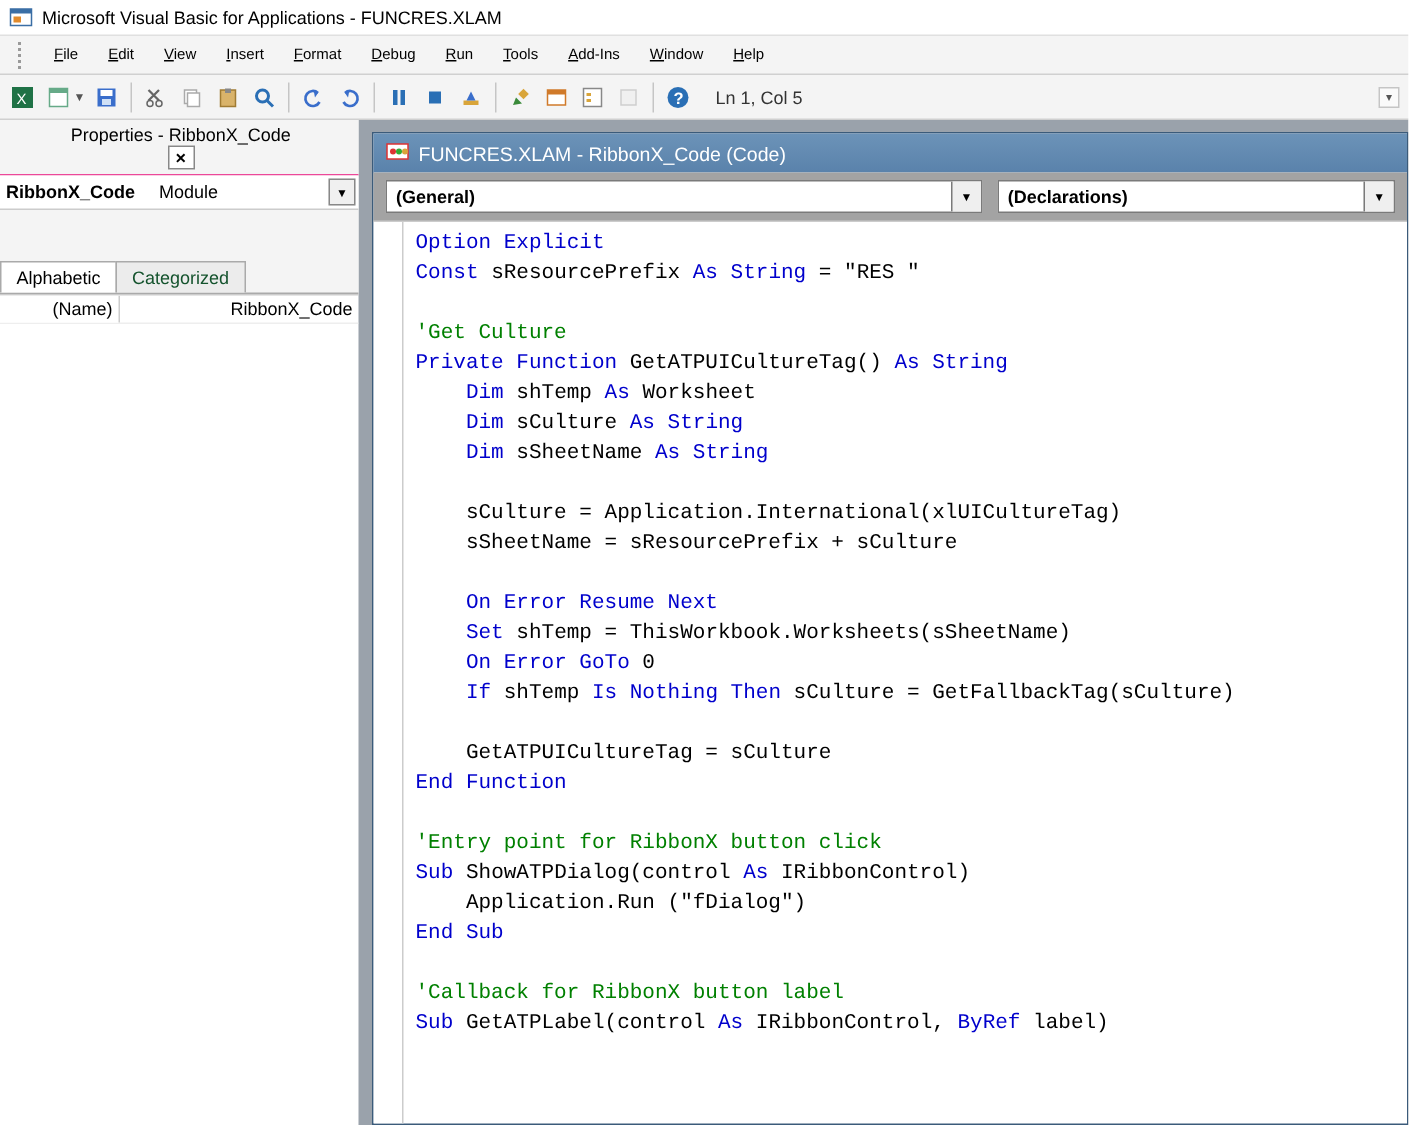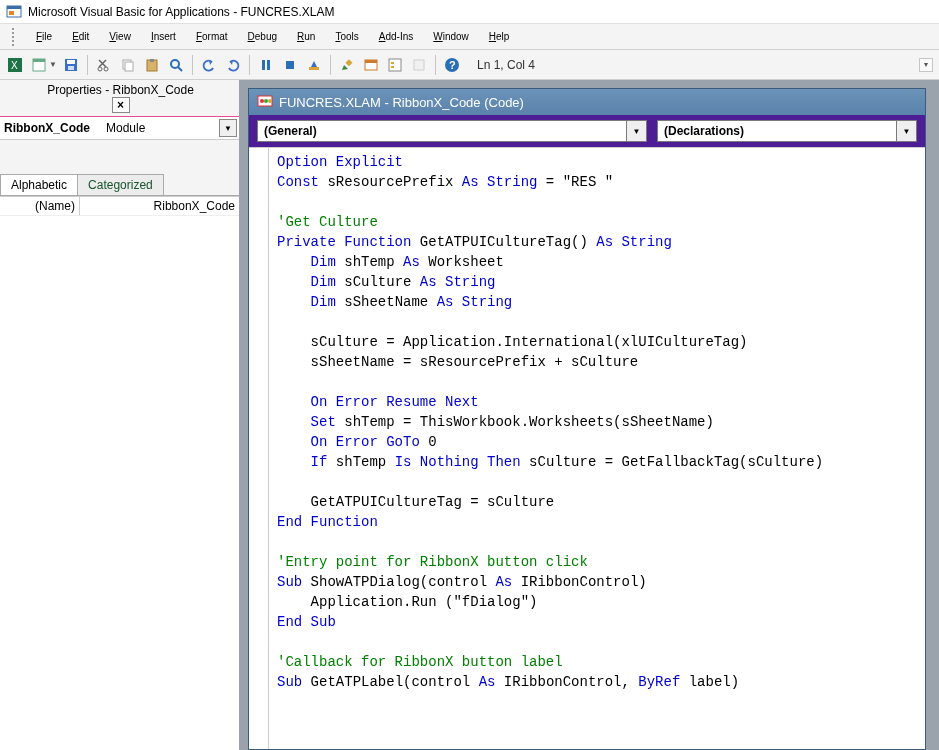--- a/index.html
+++ b/index.html
@@ -164,21 +164,21 @@
     font-size:12px;
     border-bottom:1px solid #eee;
   }
   .props-row .k { width:80px; padding:2px 4px; border-right:1px solid #ccc; background:#fff; }
   .props-row .v { flex:1; padding:2px 4px; }
 
   
   .code-area {
     flex: 1;
     background: #9aa2ab;
-    padding: 8px 13px 0 8px;
+    padding: 8px 0 0 8px;
     overflow:hidden;
     position:relative;
   }
   .code-window {
     background:#fff;
     border:1px solid #3b5b7a;
     width: 100%;
     height: 100%;
     display:flex;
     flex-direction:column;
@@ -190,21 +190,21 @@
     display:flex;
     align-items:center;
     padding: 0 8px;
     gap:6px;
     font-size:13px;
   }
   .code-combos {
     display:flex;
     gap:10px;
     padding:5px 8px;
-    background:#4c1d95;
+    background:#a3a3a3;
     border-bottom:1px solid #ccc;
   }
   .code-combo {
     display:flex;
     align-items:center;
     border:1px solid #7a7a7a;
     height:22px;
     background:#fff;
     font-size:12px;
     padding:0 0 0 6px;
@@ -379,21 +379,21 @@
         <rect x="3" y="3" width="10" height="10" fill="#eee" stroke="#aaa"></rect>
       </svg>
   </span>
   <span class="sep"></span>
   <span class="tb-btn">
     <svg width="16" height="16">
         <circle cx="8" cy="8" r="7" fill="#2a6fb5"></circle>
         <text x="5" y="12" font-size="11" fill="#fff" font-family="Arial" font-weight="bold">?</text>
       </svg>
   </span>
-  <span class="position-box">Ln 1, Col 4</span>
+  <span class="position-box">Ln 1, Col 5</span>
   <span class="toolbar-end">▾</span>
 </div>
 
 <div class="main">
 
   <div class="props-pane">
     <div class="props-title">
       <span>Properties - RibbonX_Code</span>
       <span class="props-close">×</span>
     </div>

